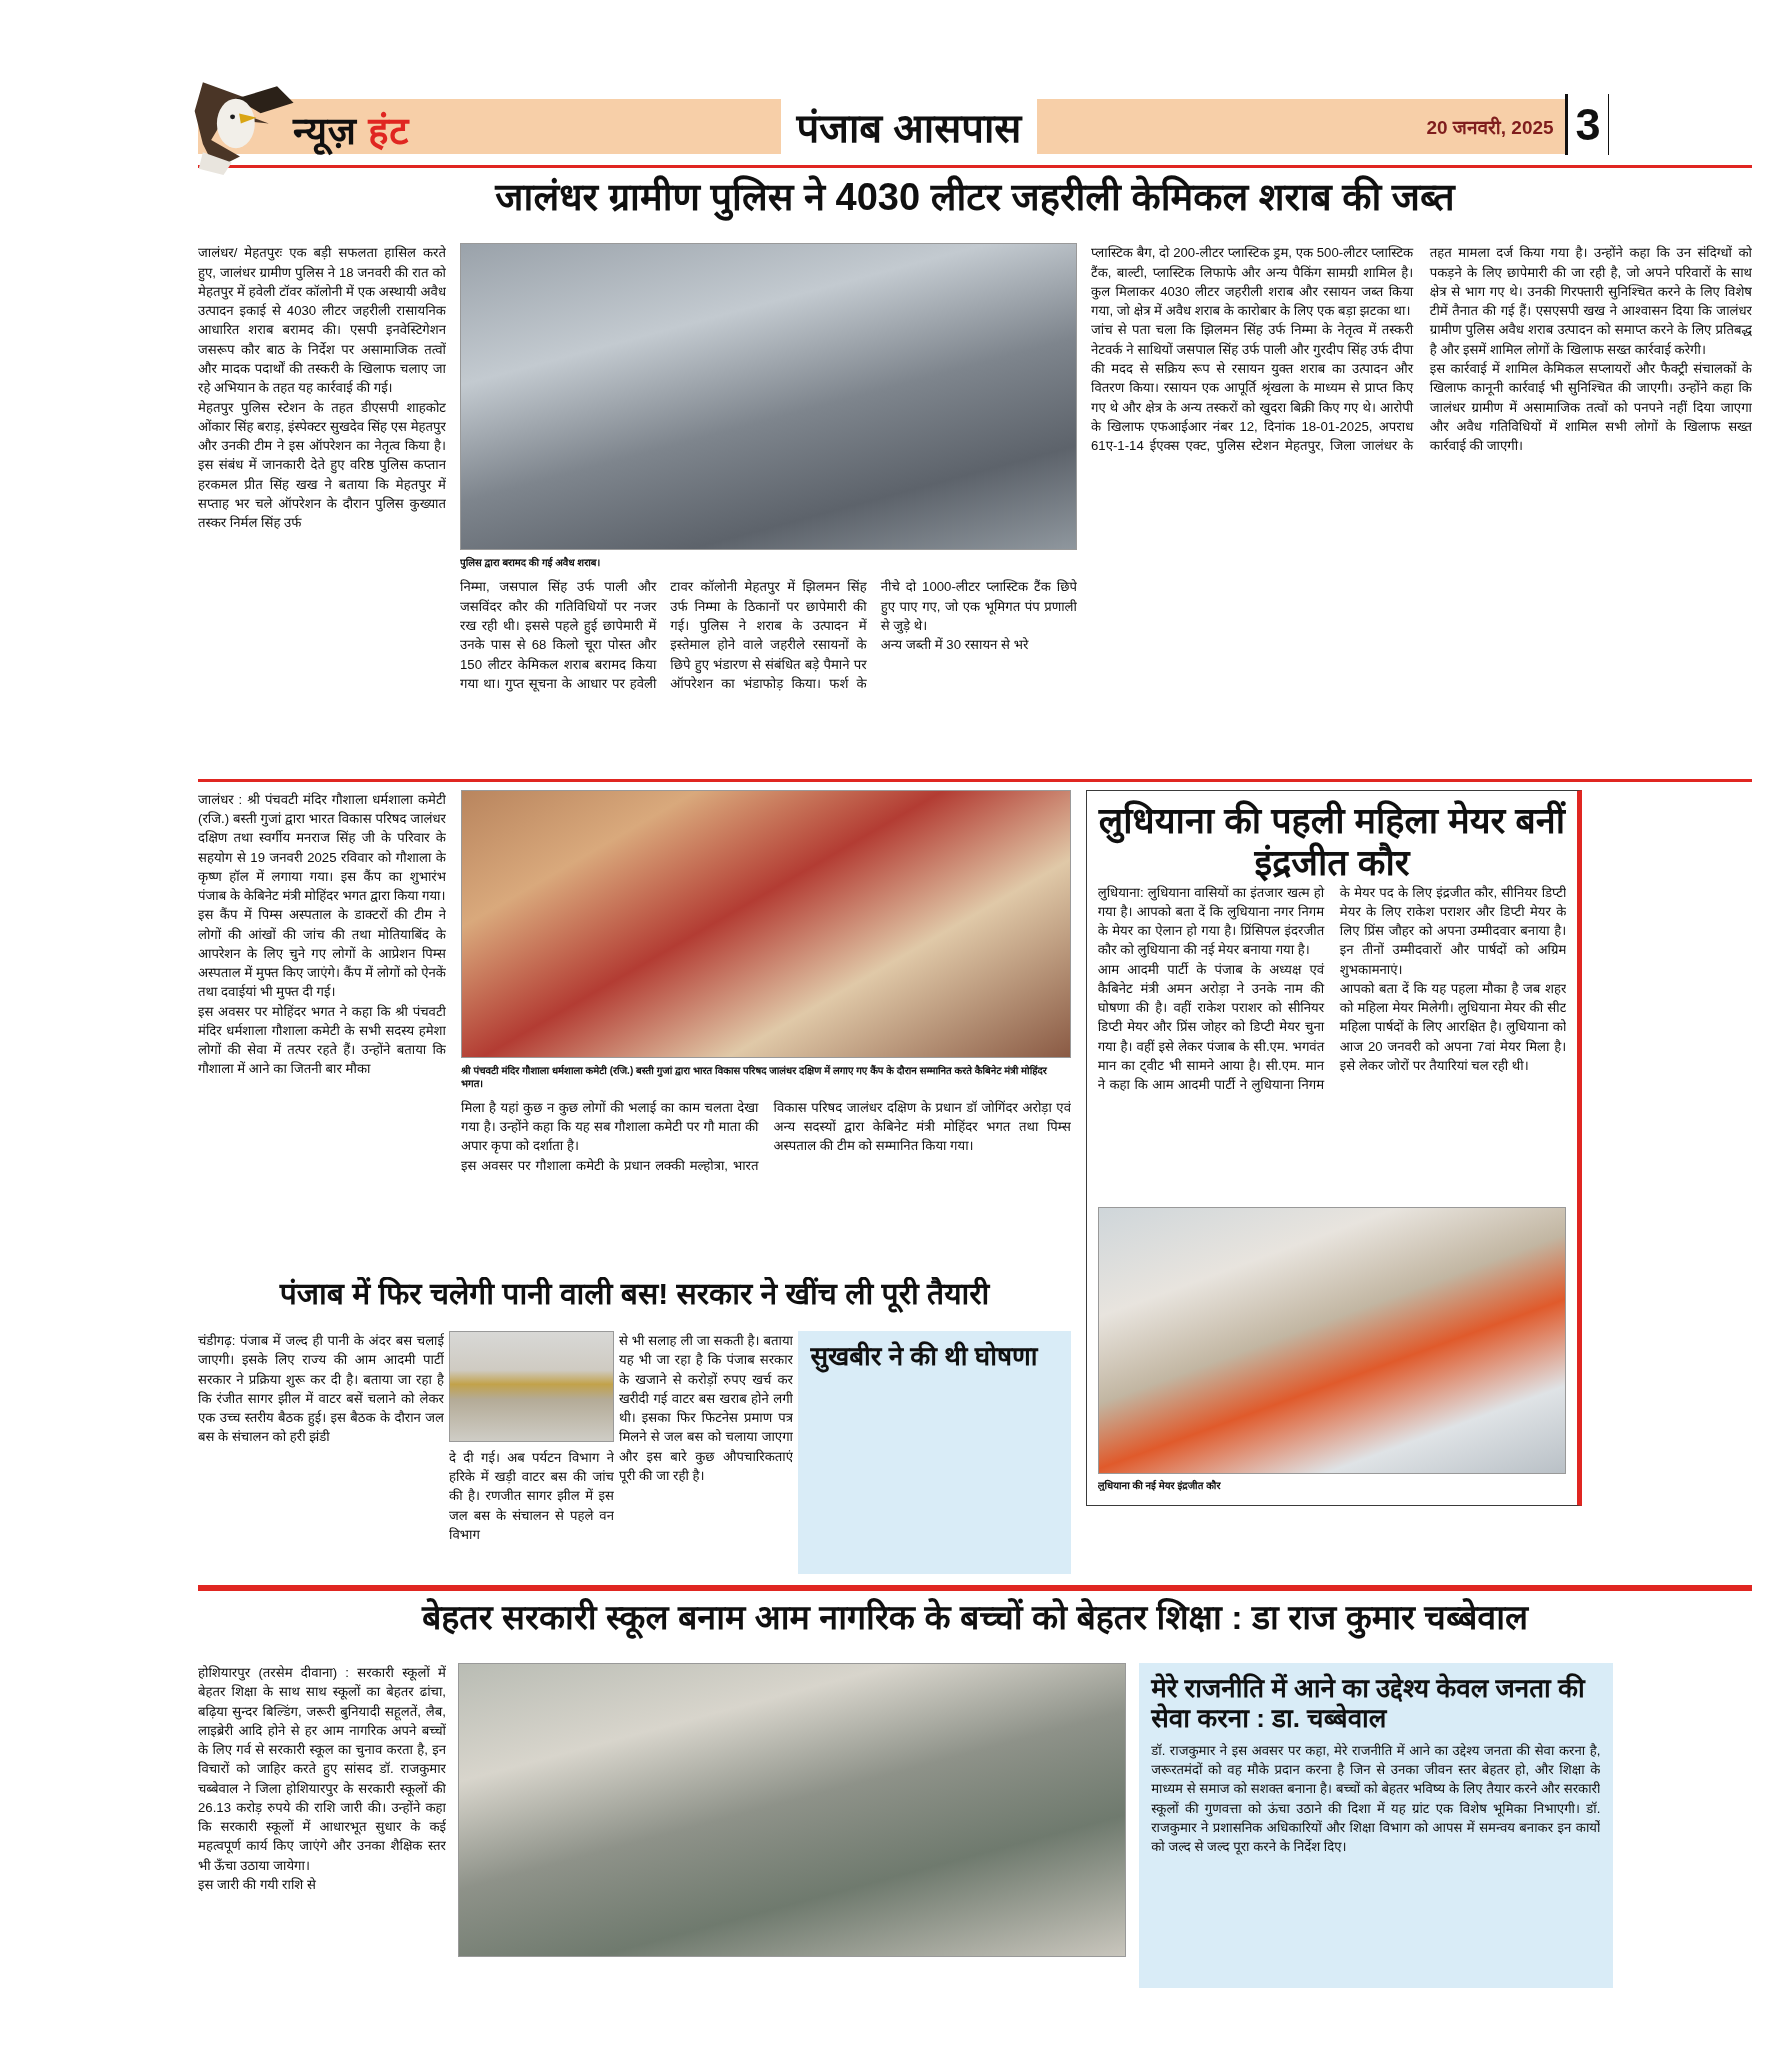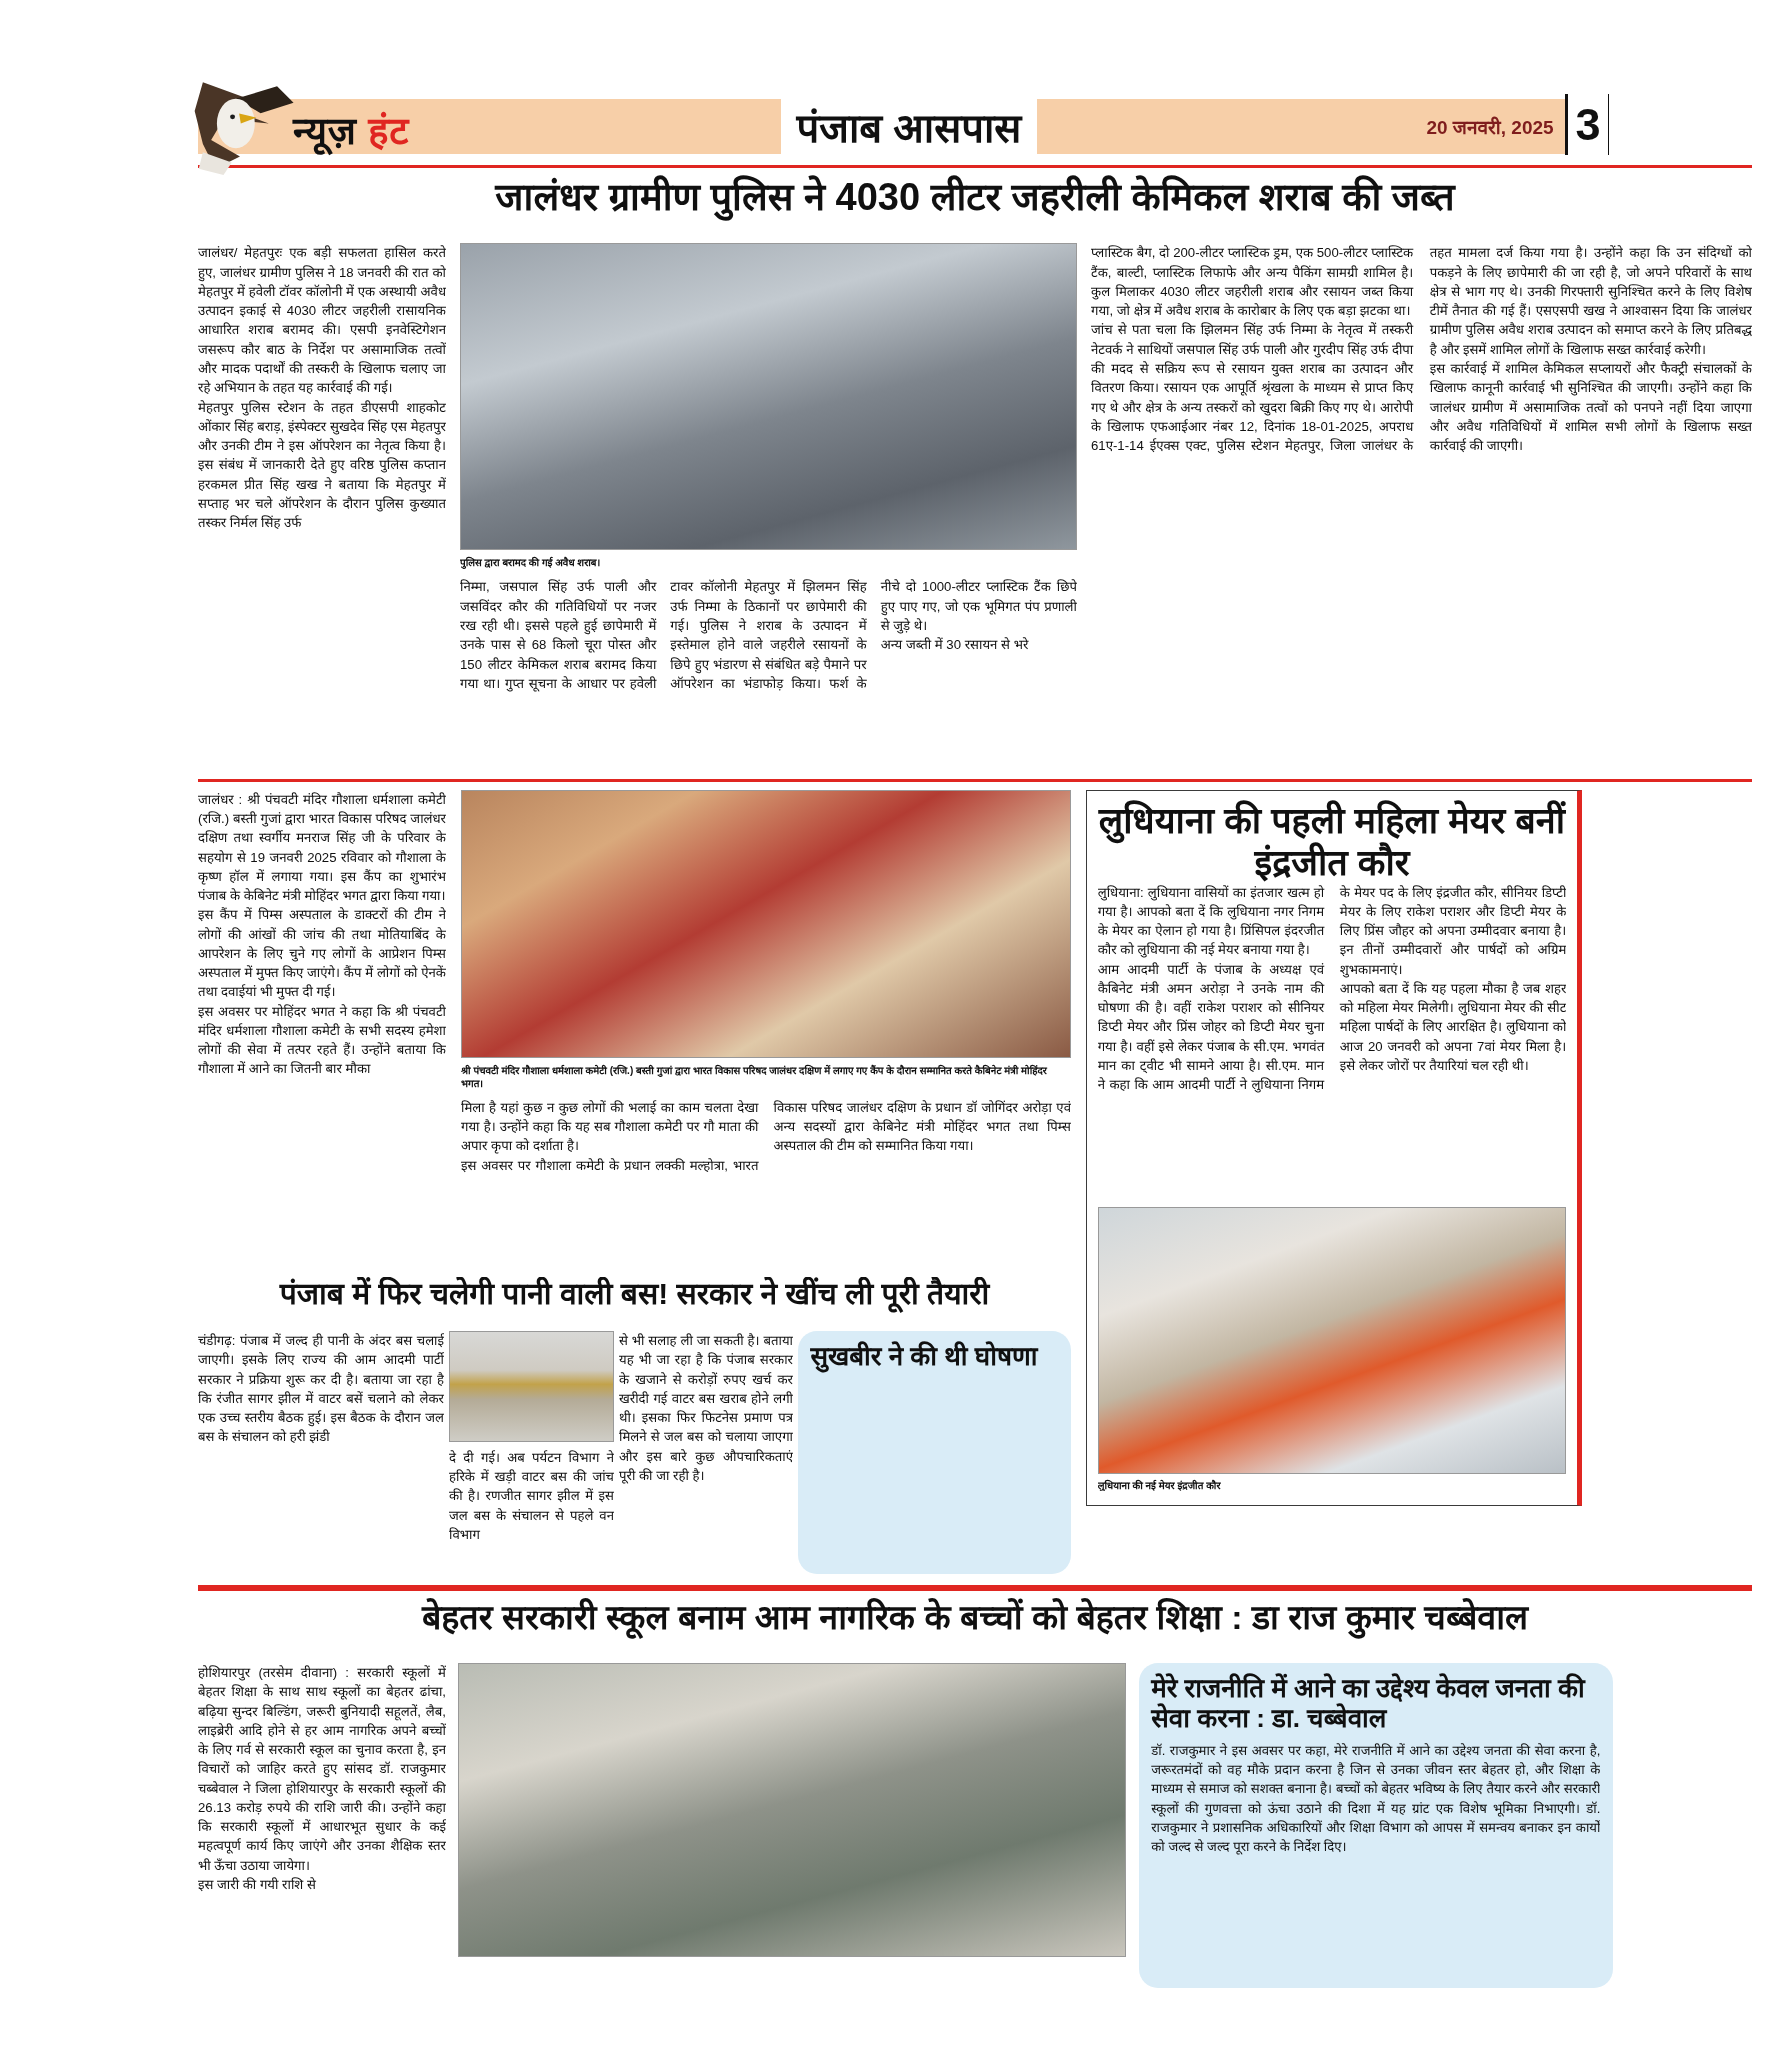--- a/index.html
+++ b/index.html
@@ -49,21 +49,21 @@
   .a2-bodyrow { display:grid; grid-template-columns:248px 1fr; column-gap:15px; }
   .a2-left { height:475px; }
   .ph-eyecamp { height:268px;
     background:linear-gradient(150deg,#b9855e 0%,#d9a97c 22%,#b33c33 45%,#e0c9a8 68%,#8a5a44 100%); }
   .a2-mid-cols { column-count:2; column-gap:15px; height:136px; margin-top:2.5px; }
 
   .a4-row { display:grid; grid-template-columns:246px 165px 174px 1fr; column-gap:5px; height:243px; }
   .ph-waterbus { height:111px;
     background:linear-gradient(180deg,#d8d8d6 0%,#cfcbc2 35%,#c2a24a 48%,#b4ab97 62%,#cfcdc6 100%); }
   .a4-photocol .body-text { margin-top:5.8px; height:124px; }
-  .bluebox { background:#d9ecf7; padding:10.7px 12.4px; box-sizing:border-box;border-radius:19px; }
+  .bluebox { background:#d9ecf7; padding:10.7px 12.4px; box-sizing:border-box; }
   .a4-box { height:243px; }
   .box-title { font-size:26px; font-weight:bold; line-height:1.15; margin-bottom:7.4px; }
 
   .mayor-box { border:1.7px solid #3a3a3a; border-right:5px solid #e02621; box-sizing:border-box;
     height:716px; padding:7.4px 10.7px 5.8px 10.7px; display:flex; flex-direction:column; }
   .h3 { font-size:36px; height:95px; overflow:hidden; margin-top:1.7px; }
   .subhead-bar { background:#2a3b94; color:#ffffff; font-size:18.6px; font-weight:bold;
     text-align:center; padding:5.8px 2.5px; margin:6.6px 0 9px 0; }
   .mayor-cols { column-count:2; column-gap:15.7px; height:364px; }
   .ph-mayor { height:306px; margin-top:7.4px;

